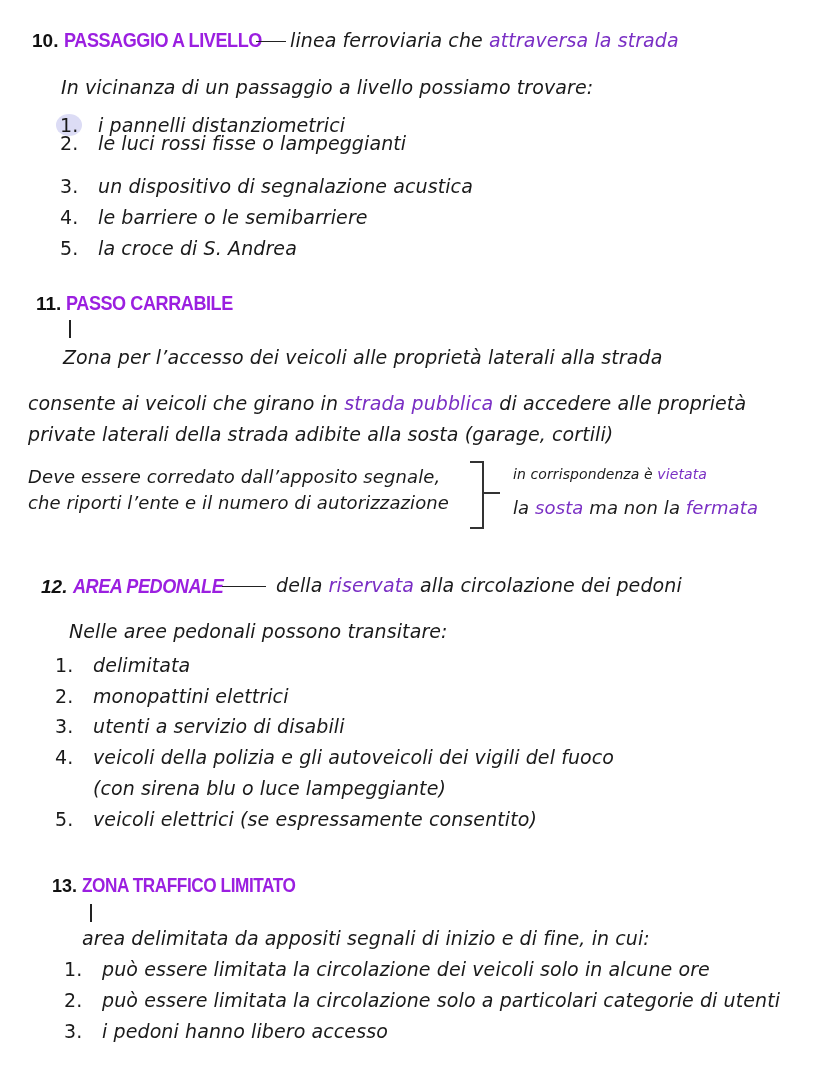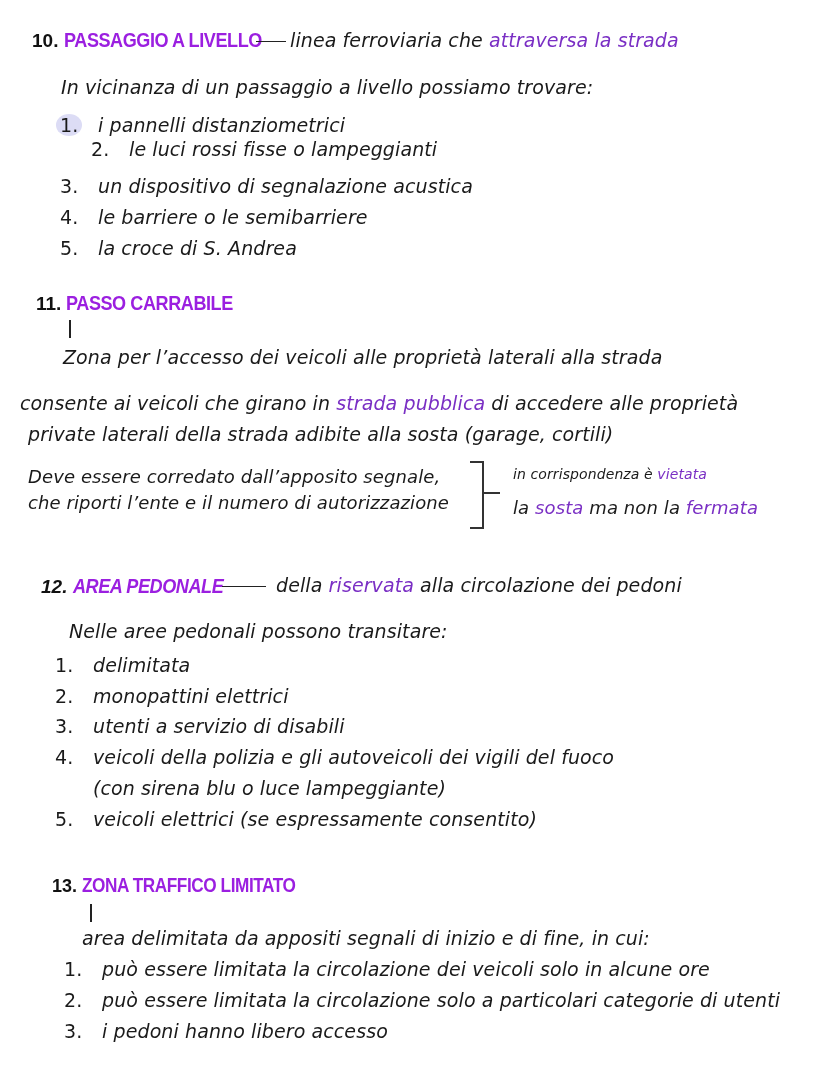--- a/index.html
+++ b/index.html
@@ -25,33 +25,33 @@
 <div class="abs" style="left:32px; top:28px;">
   <span class="num">10.</span>
   <span class="title">PASSAGGIO A LIVELLO</span>
 </div>
 <div class="abs it" style="left:256px; top:29px;">
   <span class="dash" style="width:30px; margin-right:4px;"></span><span>linea ferroviaria che </span><span class="purple">attraversa la strada</span>
 </div>
 <div class="abs it" style="left:61px; top:76px;">In vicinanza di un passaggio a livello possiamo trovare:</div>
 <div>
   <div class="abs it" style="left:60px; top:114px;"><span class="li-num"><span class="hl">1.</span></span><span>i pannelli distanziometrici</span></div>
-  <div class="abs it" style="left:60px; top:138px;margin-left:31px;"><span class="li-num">2.</span><span>le luci rossi fisse o lampeggianti</span></div>
+  <div class="abs it" style="left:60px; top:132px;"><span class="li-num">2.</span><span>le luci rossi fisse o lampeggianti</span></div>
   <div class="abs it" style="left:60px; top:175px;"><span class="li-num">3.</span><span>un dispositivo di segnalazione acustica</span></div>
   <div class="abs it" style="left:60px; top:206px;"><span class="li-num">4.</span><span>le barriere o le semibarriere</span></div>
   <div class="abs it" style="left:60px; top:237px;"><span class="li-num">5.</span><span>la croce di S. Andrea</span></div>
 </div>
 
 <div class="abs" style="left:36px; top:291px;">
   <span class="num">11.</span>
   <span class="title">PASSO CARRABILE</span>
 </div>
 <div class="vbar" style="left:69px; top:320px; height:18px;"></div>
 <div class="abs it" style="left:63px; top:346px;">Zona per l’accesso dei veicoli alle proprietà laterali alla strada</div>
-<div class="abs it" style="left:20px; top:392px;"><span>consente ai veicoli che girano in </span><span class="purple">strada pubblica</span><span> di accedere alle proprietà</span></div>
+<div class="abs it" style="left:28px; top:392px;"><span>consente ai veicoli che girano in </span><span class="purple">strada pubblica</span><span> di accedere alle proprietà</span></div>
 <div class="abs it" style="left:28px; top:423px;">private laterali della strada adibite alla sosta (garage, cortili)</div>
 <div class="abs it" style="left:28px; top:466px; font-size:18px;">Deve essere corredato dall’apposito segnale,</div>
 <div class="abs it" style="left:28px; top:492px; font-size:18px;">che riporti l’ente e il numero di autorizzazione</div>
 <div class="bracket" style="left:470px; top:461px; width:12px; height:64px;"></div>
 <div class="bracket-tick" style="left:484px; top:492px; width:16px;"></div>
 <div class="abs it" style="left:513px; top:466px; font-size:14px;"><span>in corrispondenza è </span><span class="purple">vietata</span></div>
 <div class="abs it" style="left:513px; top:497px; font-size:18px;"><span>la </span><span class="purple">sosta</span><span> ma non la </span><span class="purple">fermata</span></div>
 
 <div class="abs" style="left:41px; top:574px;font-style:italic;">
   <span class="num">12.</span>

